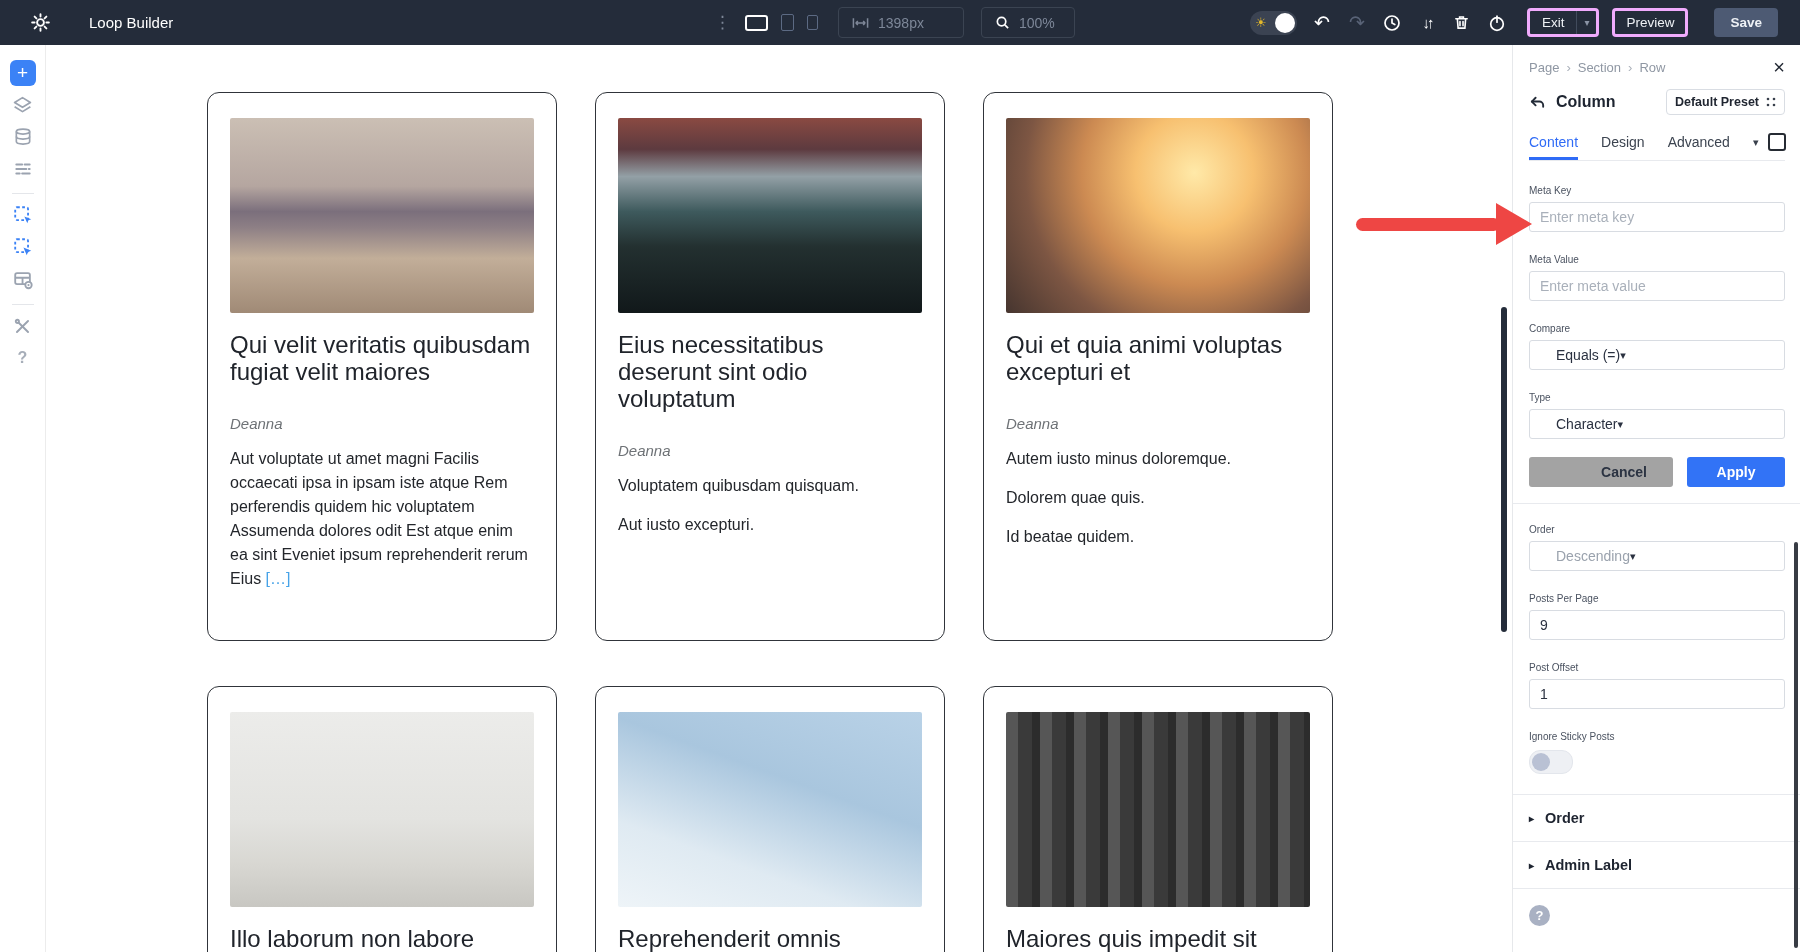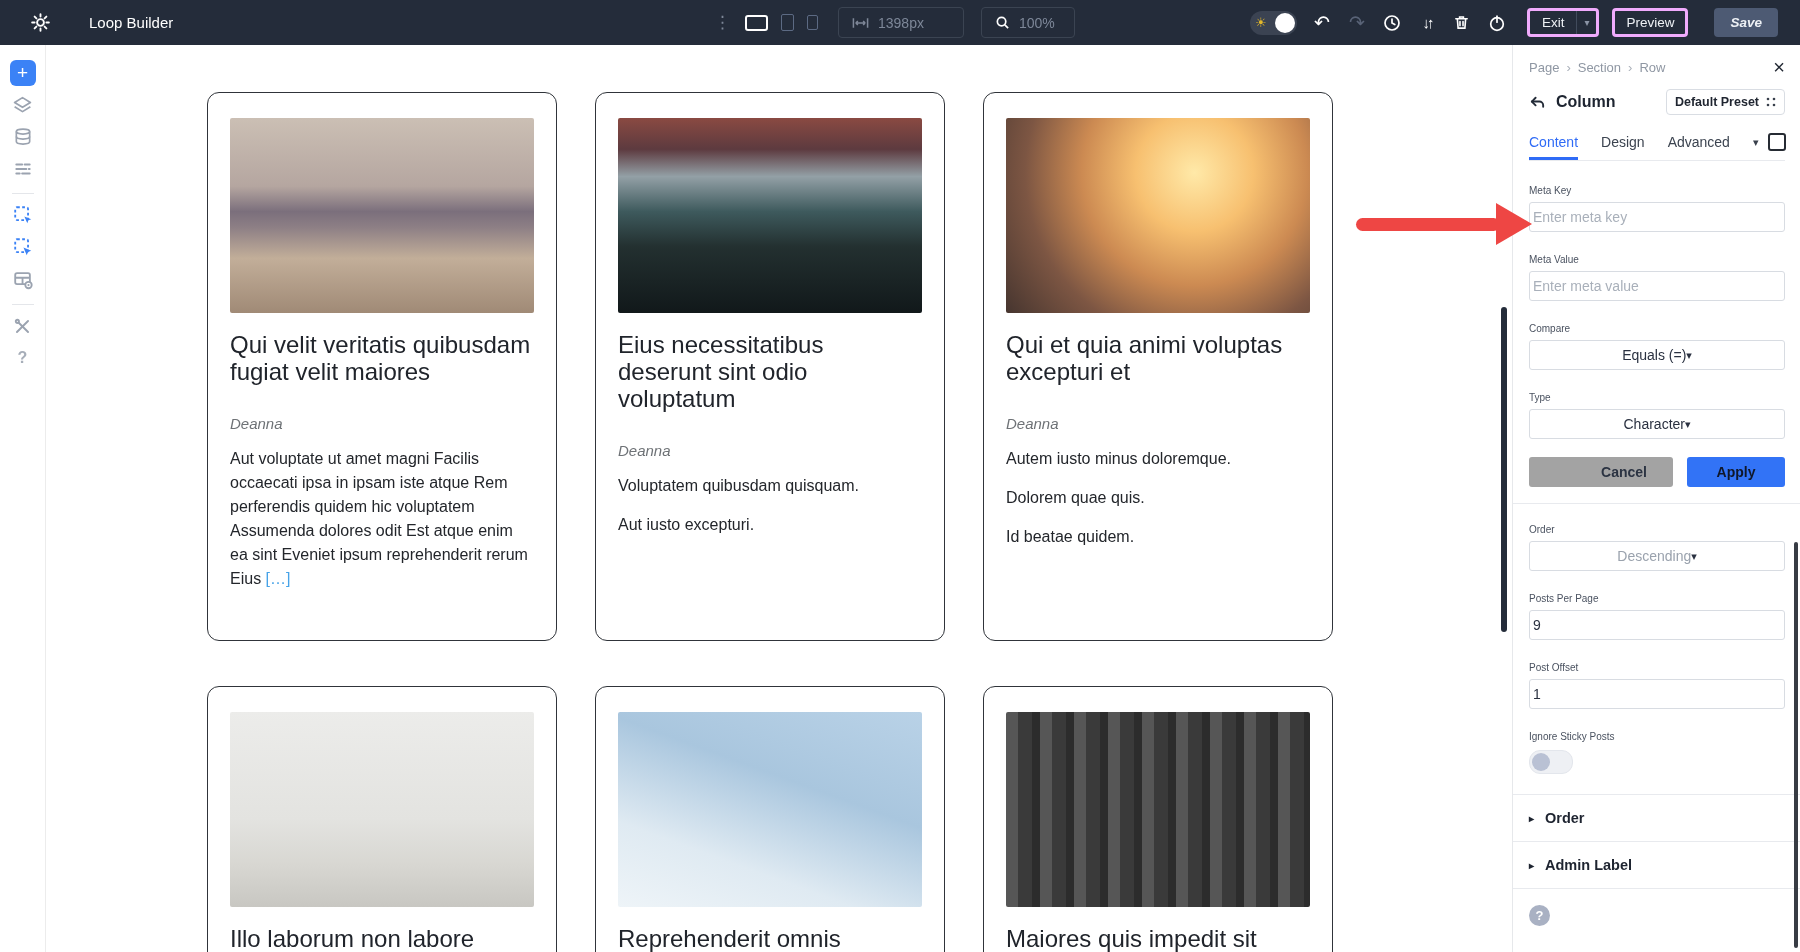--- a/index.html
+++ b/index.html
@@ -28,21 +28,21 @@
   .tb-ic{margin-right:15px;display:flex;align-items:center;justify-content:center;width:20px;height:20px;}
   .uglyph{font-size:19px;line-height:19px;color:#fff;}
   .uglyph.dim{color:#596377;}
   .sortg{font-size:15px;color:#fff;letter-spacing:-3px;}
   .tb-btn{box-sizing:border-box;height:29px;border:3px solid #f0abfc;border-radius:4px;color:#eef1f5;
           font-size:13.5px;display:flex;align-items:center;}
   .btn-exit{margin-left:5px;}
   .btn-exit .exit-main{padding:0 12px;}
   .btn-exit .exit-caret{border-left:1px solid #414b5c;padding:0 7px;color:#8b94a5;font-size:10px;height:100%;display:flex;align-items:center;}
   .btn-preview{margin-left:13px;padding:0 11px;}
-  .btn-save{margin-left:26px;padding:0 13px;background:#4d5a73;border-color:#4d5a73;font-weight:bold;font-style:italic;}
+  .btn-save{margin-left:26px;padding:0 13px;background:#4d5a73;border-color:#4d5a73;font-weight:bold;}
 
   
   .sidebar{position:absolute;left:0;top:45px;bottom:0;width:46px;background:#fff;border-right:1px solid #ececec;
            display:flex;flex-direction:column;align-items:center;padding-top:15px;box-sizing:border-box;z-index:30;}
   .sb-plus{width:26px;height:26px;border-radius:6px;background:#3b82f6;color:#fff;font-size:19px;line-height:26px;
            text-align:center;margin-bottom:6px;}
   .sb-item{width:26px;height:26px;display:flex;align-items:center;justify-content:center;margin-bottom:6px;}
   .sb-item.step{margin-bottom:7px;}
   .sb-div{width:22px;height:1px;background:#e4e6ea;margin:5px 0 8px;}
   .sb-q{color:#a7aeb9;font-size:16px;font-weight:bold;}
@@ -87,30 +87,30 @@
                padding:5px 8px;font-size:12.5px;font-weight:bold;color:#1f2530;}
   .tabs{display:flex;align-items:flex-end;border-bottom:1px solid #e8eaee;margin-top:18px;}
   .tab{font-size:14px;color:#3c4450;padding-bottom:10px;margin-right:23px;}
   .tab.active{color:#2f6bf6;border-bottom:3px solid #2f6bf6;padding-bottom:7px;}
   .tab-extra{margin-left:auto;display:flex;align-items:center;gap:10px;padding-bottom:9px;}
   .tab-caret{font-size:11px;color:#39404c;}
   .tab-square{width:14px;height:14px;border:2px solid #262b33;border-radius:3px;}
   .f-label{display:block;margin-top:22px;font-size:10px;color:#4a5260;}
   .f-label.first{margin-top:24px;}
   .f-input{display:block;box-sizing:border-box;margin-top:6px;width:100%;height:30px;border:1px solid #d8dce2;
-           border-radius:3px;padding:0 3px;font-size:14px;color:#2a3140;font-family:"Liberation Sans",sans-serif;background:#fff;}
+           border-radius:3px;padding:0 10px;font-size:14px;color:#2a3140;font-family:"Liberation Sans",sans-serif;background:#fff;}
   .f-input::placeholder{color:#a9b0ba;}
   .f-select{box-sizing:border-box;margin-top:6px;height:30px;border:1px solid #d8dce2;border-radius:3px;
-            display:flex;align-items:center;justify-content:center;padding:0 26px;font-size:14px;color:#2a3140;}
+            display:flex;align-items:center;justify-content:flex-start;padding:0 26px;font-size:14px;color:#2a3140;}
   .f-select .sel-caret{font-size:11px;color:#2a3140;}
   .f-select.ghost .sel-val{color:#9aa2ad;}
   .btn-row{display:flex;gap:14px;margin-top:18px;}
   .p-btn{flex:1;height:30px;border-radius:3px;font-size:14px;font-weight:bold;display:flex;align-items:center;justify-content:center;}
   .p-cancel{background:#a3a3a3;color:#2b3342;padding-left:46px;}
-  .p-apply{background:#3273f6;color:#0f172a;}
+  .p-apply{background:#3273f6;color:#ffffff;}
   .p-hr{height:1px;background:#e8eaee;margin:16px -15px 0 -16px;}
   .p-hr.tight{margin-top:0;}
   .toggle{margin-top:8px;width:42px;height:22px;border-radius:11px;background:#eef0f4;border:1px solid #e3e6ec;position:relative;box-sizing:content-box;}
   .toggle .knob{position:absolute;left:2px;top:2px;width:18px;height:18px;border-radius:50%;background:#b9c1d4;}
   .sec-row{display:flex;align-items:center;gap:11px;height:46px;font-size:14.5px;font-weight:bold;color:#1e2430;}
   .sec-arrow{font-size:10px;color:#1e2430;}
   .help-circle{margin-top:16px;width:21px;height:21px;border-radius:50%;background:#a9b1c3;color:#fff;font-size:13px;
                font-weight:bold;display:flex;align-items:center;justify-content:center;}
   .panel-scroll{position:absolute;right:2px;top:497px;bottom:4px;width:4px;background:#383c44;border-radius:2px;}
   .mt20{margin-top:20px;}

